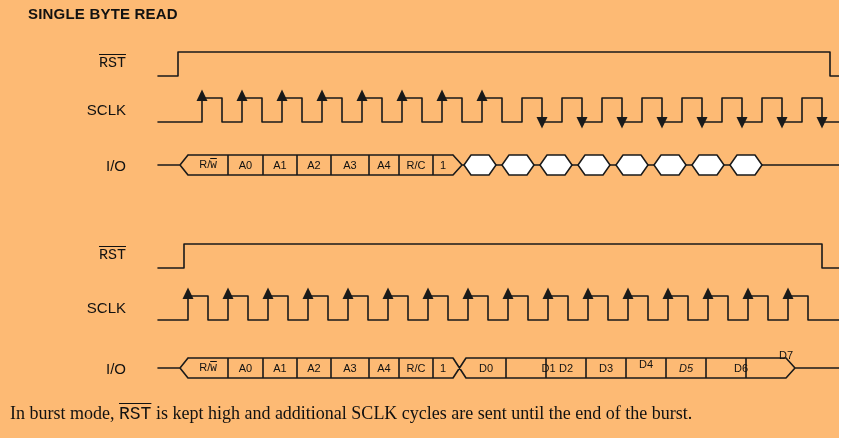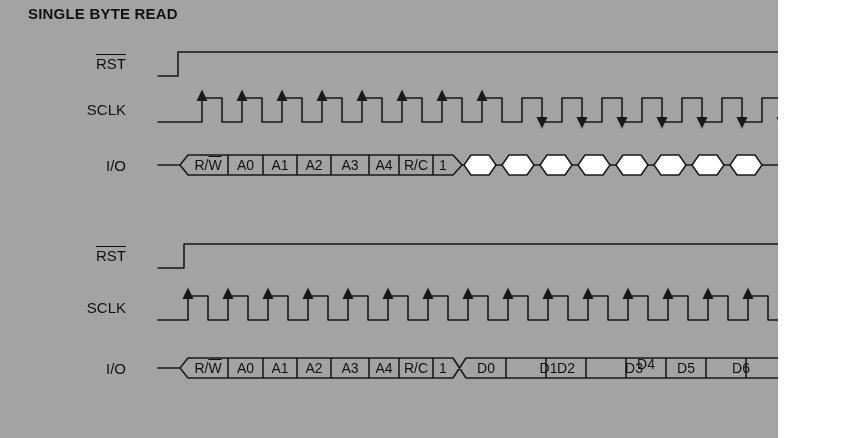--- a/index.html
+++ b/index.html
@@ -1,22 +1,22 @@
 <!DOCTYPE html>
 <html><head>
 <meta charset="utf-8">
 <style>
   * { margin: 0; padding: 0; box-sizing: border-box; }
   html, body { background: #ffffff; }
   body { font-family: "Liberation Sans", sans-serif; color: #111; }
   .page {
     position: relative;
-    width: 778px;
+    width: 839px;
     height: 438px;
-    background: #a3a3a3;
+    background: #fdba74;
     overflow: hidden;
   }
   .section-title {
     position: absolute;
     left: 28px;
     font-size: 15px;
     font-weight: bold;
     letter-spacing: 0.2px;
     color: #111;
     white-space: nowrap;
@@ -40,26 +40,26 @@
   }
   .wave {
     position: relative;
     width: 697px;
     height: 100%;
   }
   .wave svg { position: absolute; left: 0; top: 0; }
   .cell-label {
     position: absolute;
     transform: translate(-50%, -50%);
-    font-size: 14px;
+    font-size: 11px;
     line-height: 1;
     white-space: nowrap;
     color: #111;
   }
-  .ovl { text-decoration: overline; }
+  .ovl { text-decoration: overline; font-family: Liberation Mono, monospace; }
   .footer {
     position: absolute;
     left: 10px;
     top: 403px;
     font-family: "Liberation Serif", serif;
     font-size: 18px;
     color: #111;
     white-space: nowrap;
   }
 </style>
@@ -186,22 +186,25 @@
         <span class="cell-label" style="left: 95.5px; top: 20px;">A0</span>
         <span class="cell-label" style="left: 130px; top: 20px;">A1</span>
         <span class="cell-label" style="left: 164px; top: 20px;">A2</span>
         <span class="cell-label" style="left: 200px; top: 20px;">A3</span>
         <span class="cell-label" style="left: 234px; top: 20px;">A4</span>
         <span class="cell-label" style="left: 266px; top: 20px;">R/C</span>
         <span class="cell-label" style="left: 293px; top: 20px;">1</span>
         <span class="cell-label" style="left: 336px; top: 20px;">D0</span>
         <span class="cell-label" style="left: 376px; top: 20px; padding-left: 45px;">D1</span>
         <span class="cell-label" style="left: 416px; top: 20px;">D2</span>
-        <span class="cell-label" style="left: 456px; top: 20px; margin-left: 28px;">D3</span>
+        <span class="cell-label" style="left: 456px; top: 20px;">D3</span>
         <span class="cell-label" style="left: 496px; top: 16px;">D4</span>
-        <span class="cell-label" style="left: 536px; top: 20px;">D5</span>
+        <span class="cell-label" style="left: 536px; top: 20px; font-style: italic;">D5</span>
         <span class="cell-label" style="left: 576px; top: 20px; padding-left: 30px;">D6</span>
         <span class="cell-label" style="left: 616px; top: 7px; margin-left: 20px;">D7</span>
       </div>
   </div>
 
+  <div class="footer">
+    <span>In burst mode, </span><span class="ovl">RST</span><span> is kept high and additional SCLK cycles are sent until the end of the burst.</span>
+  </div>
 
 </div>
 
 </body></html>

